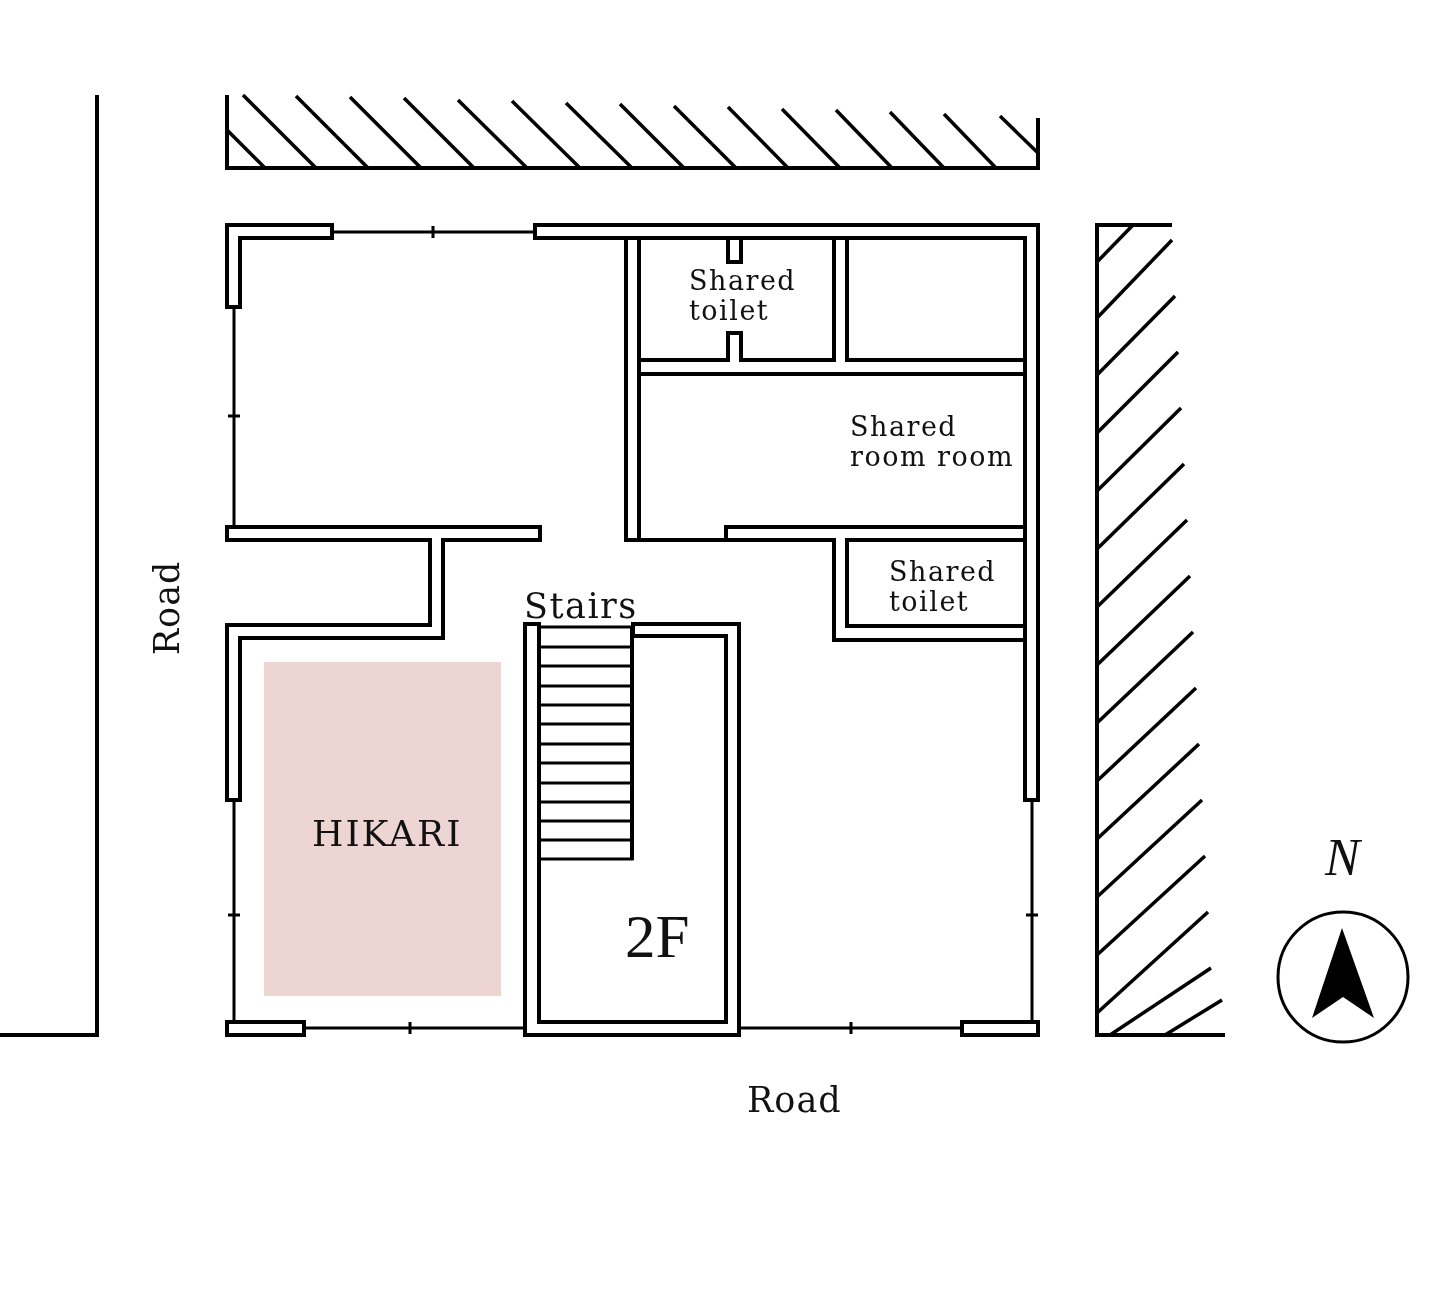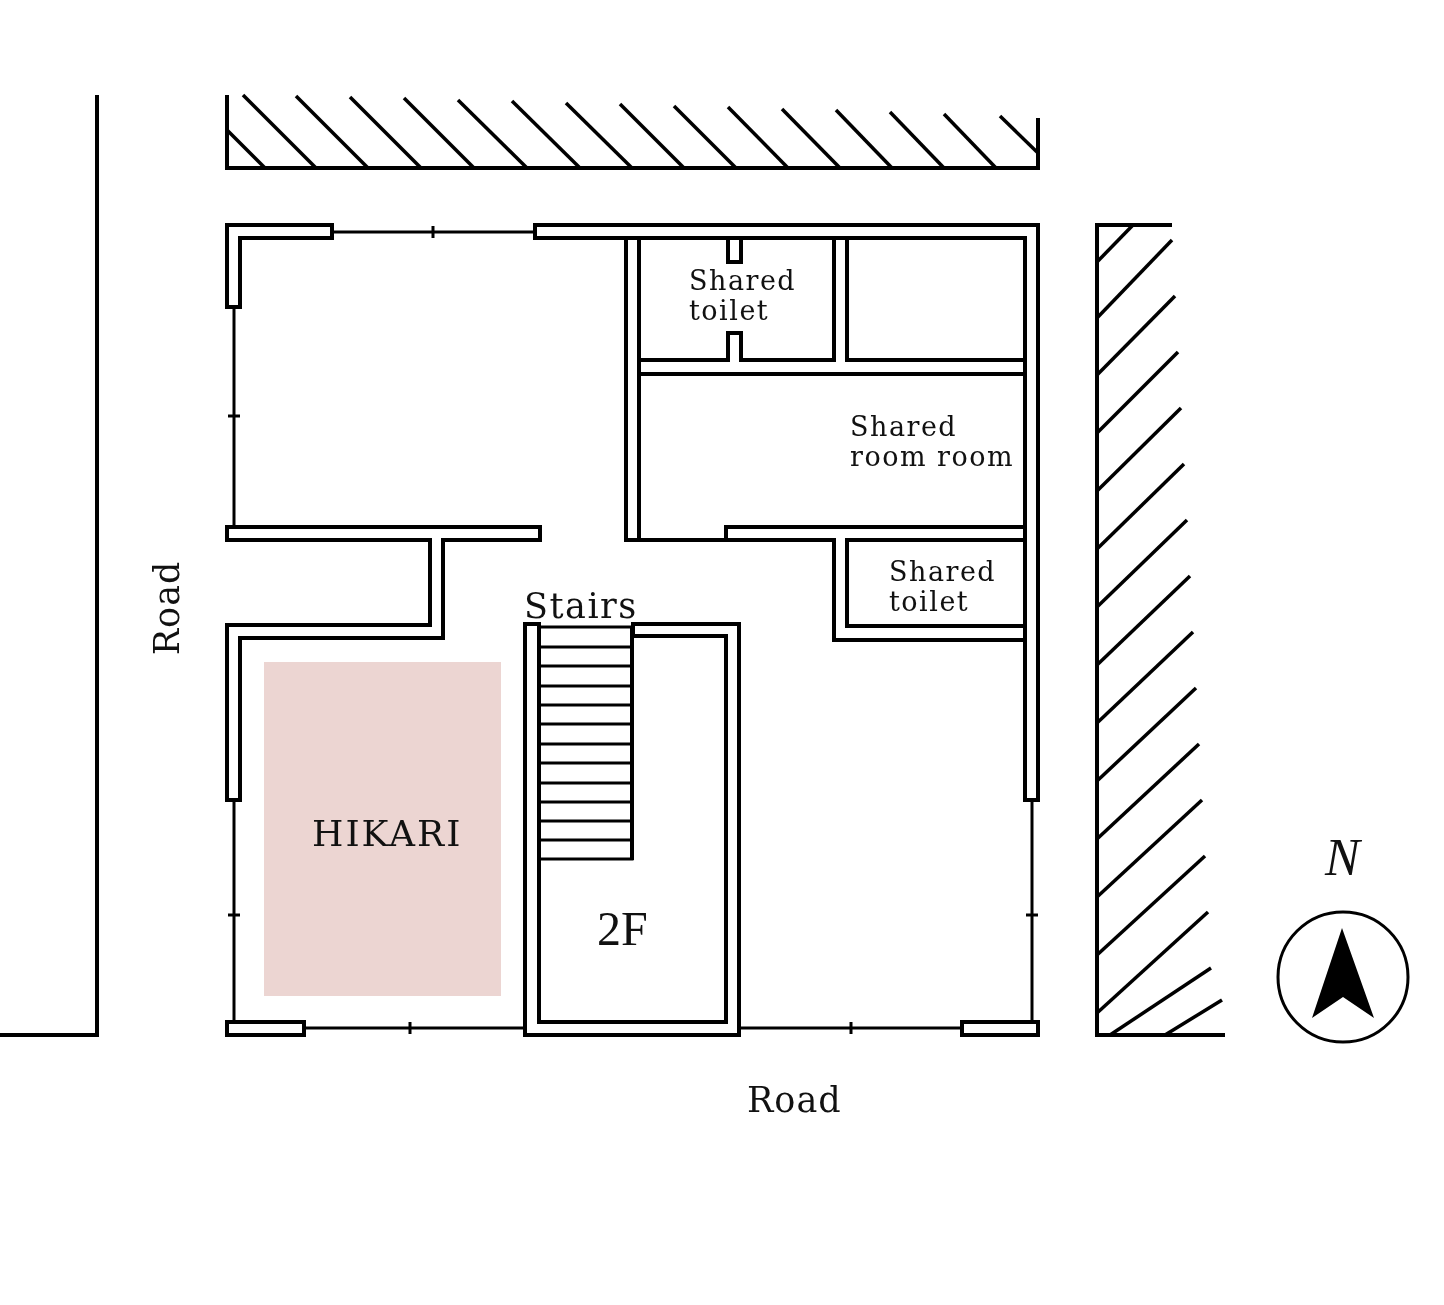--- a/index.html
+++ b/index.html
@@ -6,21 +6,21 @@
   body { width: 1444px; height: 1305px; position: relative; overflow: hidden; }
   #plan { position: absolute; left: 0; top: 0; width: 1444px; height: 1305px; }
   .w { fill: #ffffff; stroke: #000000; stroke-width: 4; stroke-linejoin: miter; }
   .ln { stroke: #000000; stroke-width: 4; fill: none; }
   .thin { stroke: #000000; stroke-width: 3; fill: none; }
   .hatch { stroke: #000000; stroke-width: 3.5; fill: none; }
   .lbl { position: absolute; font-family: "DejaVu Serif", serif; color: #111111; white-space: nowrap; line-height: 1.1; }
   .room-sm { font-size: 27px; letter-spacing: 1.5px; }
   .stairs-lbl { font-size: 35px; letter-spacing: 1.5px; }
   .hikari-lbl { font-size: 36px; letter-spacing: 2px; }
-  .floor-lbl { font-size: 48px; font-family: "Liberation Serif", serif; }
+  .floor-lbl { font-size: 61px; font-family: "Liberation Serif", serif; margin-left: 28px; }
   .road-lbl { font-size: 35px; letter-spacing: 1px; }
   .north-lbl { font-size: 52px; font-style: italic; font-family: "Liberation Serif", serif; }
   .rot { transform: rotate(-90deg); transform-origin: center center; }
 </style>
 </head>
 <body>
 
 <svg id="plan" viewBox="0 0 1444 1305" xmlns="http://www.w3.org/2000/svg">
 
   <g>

